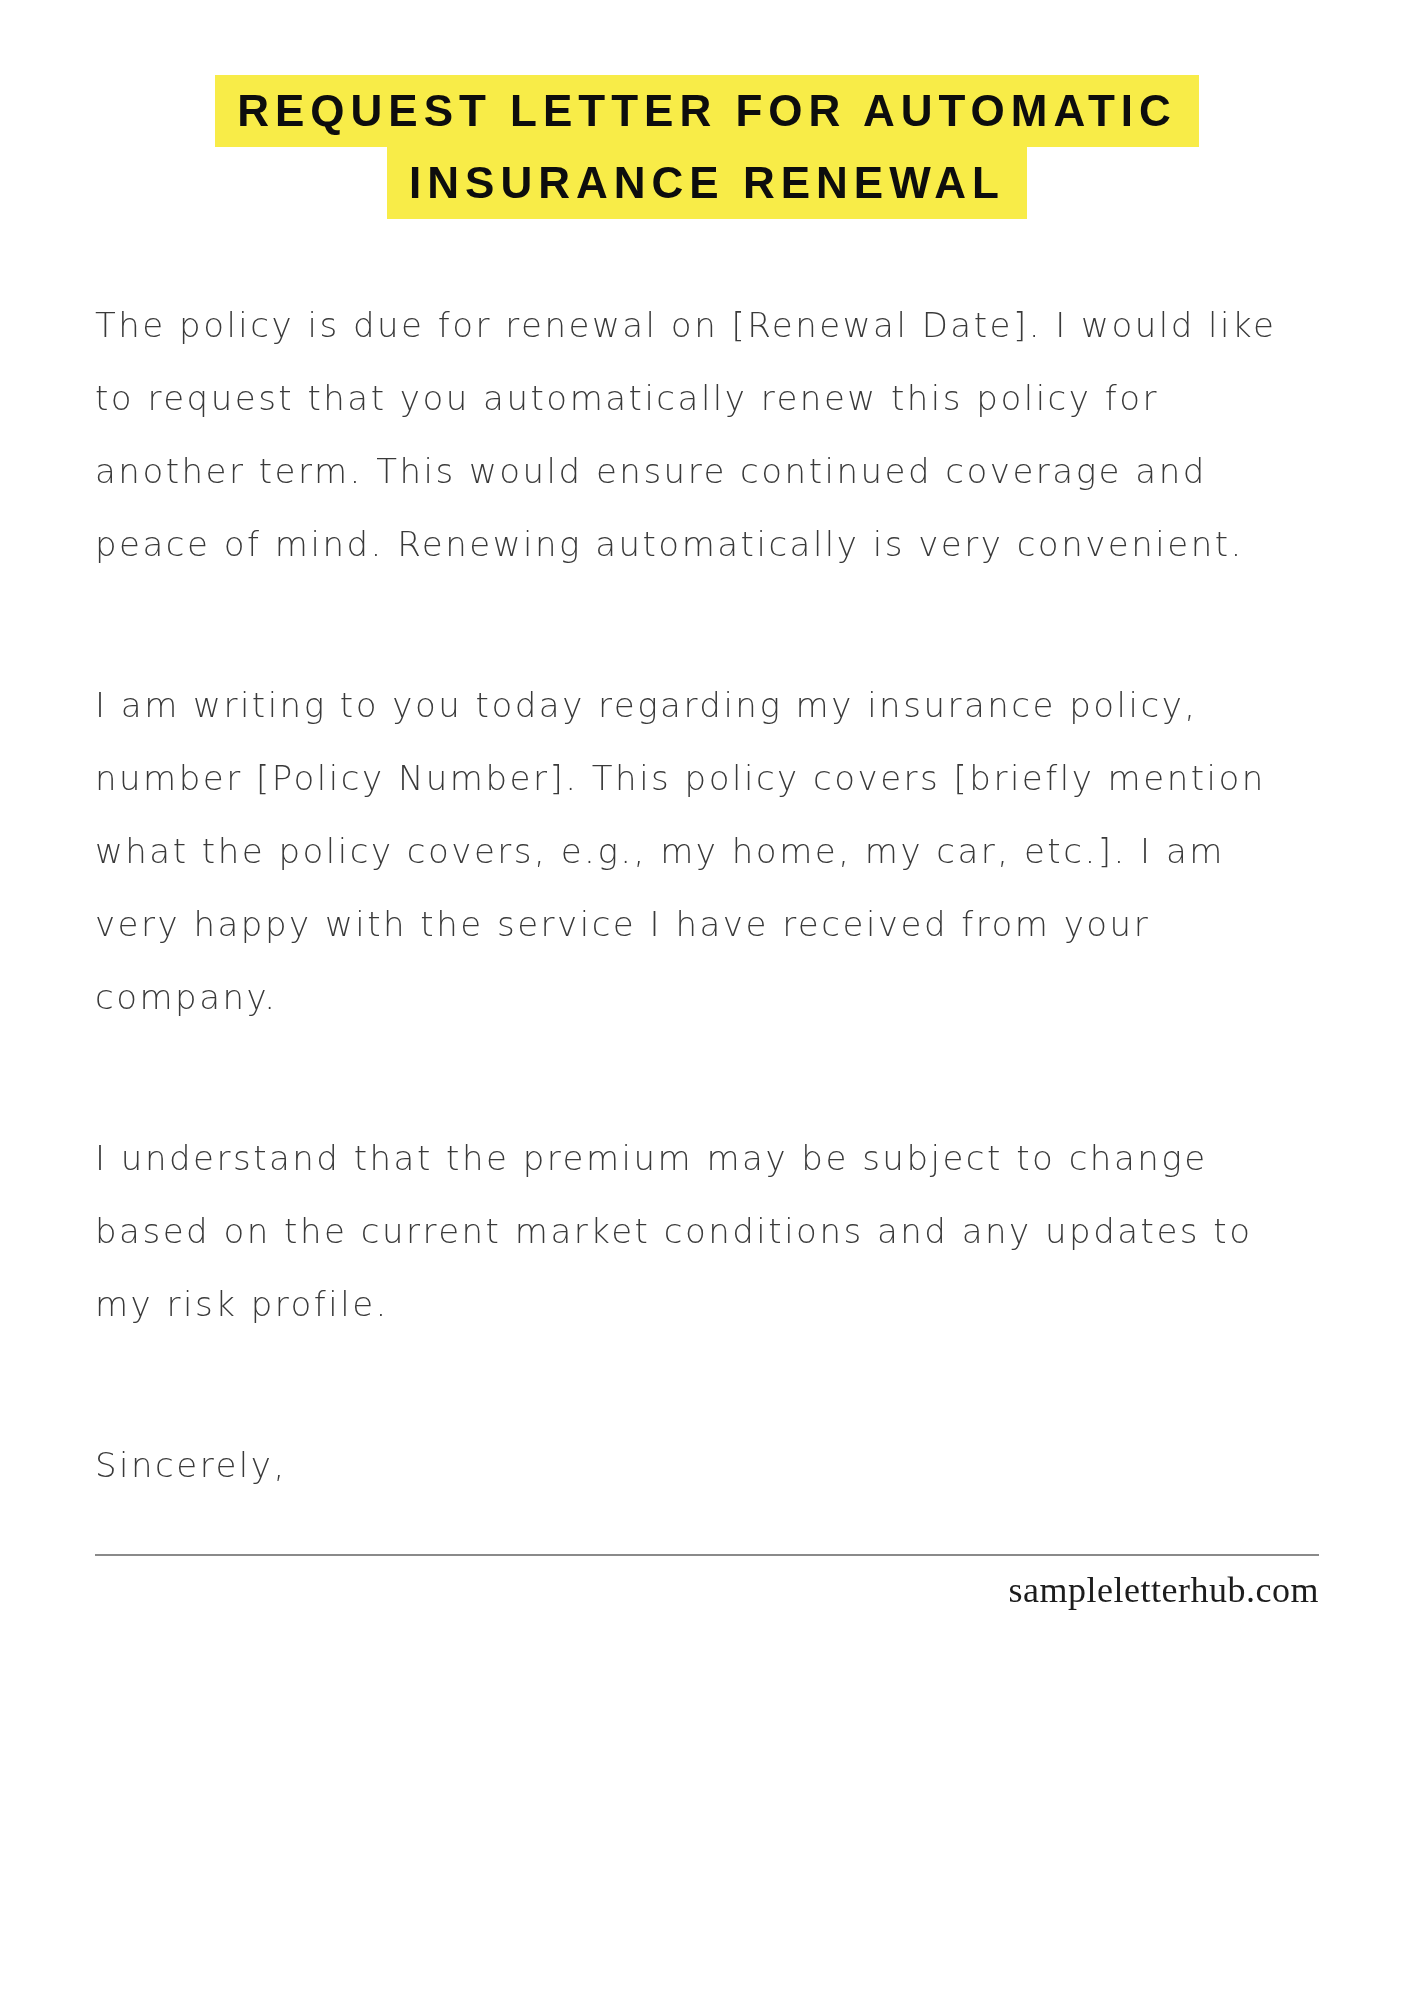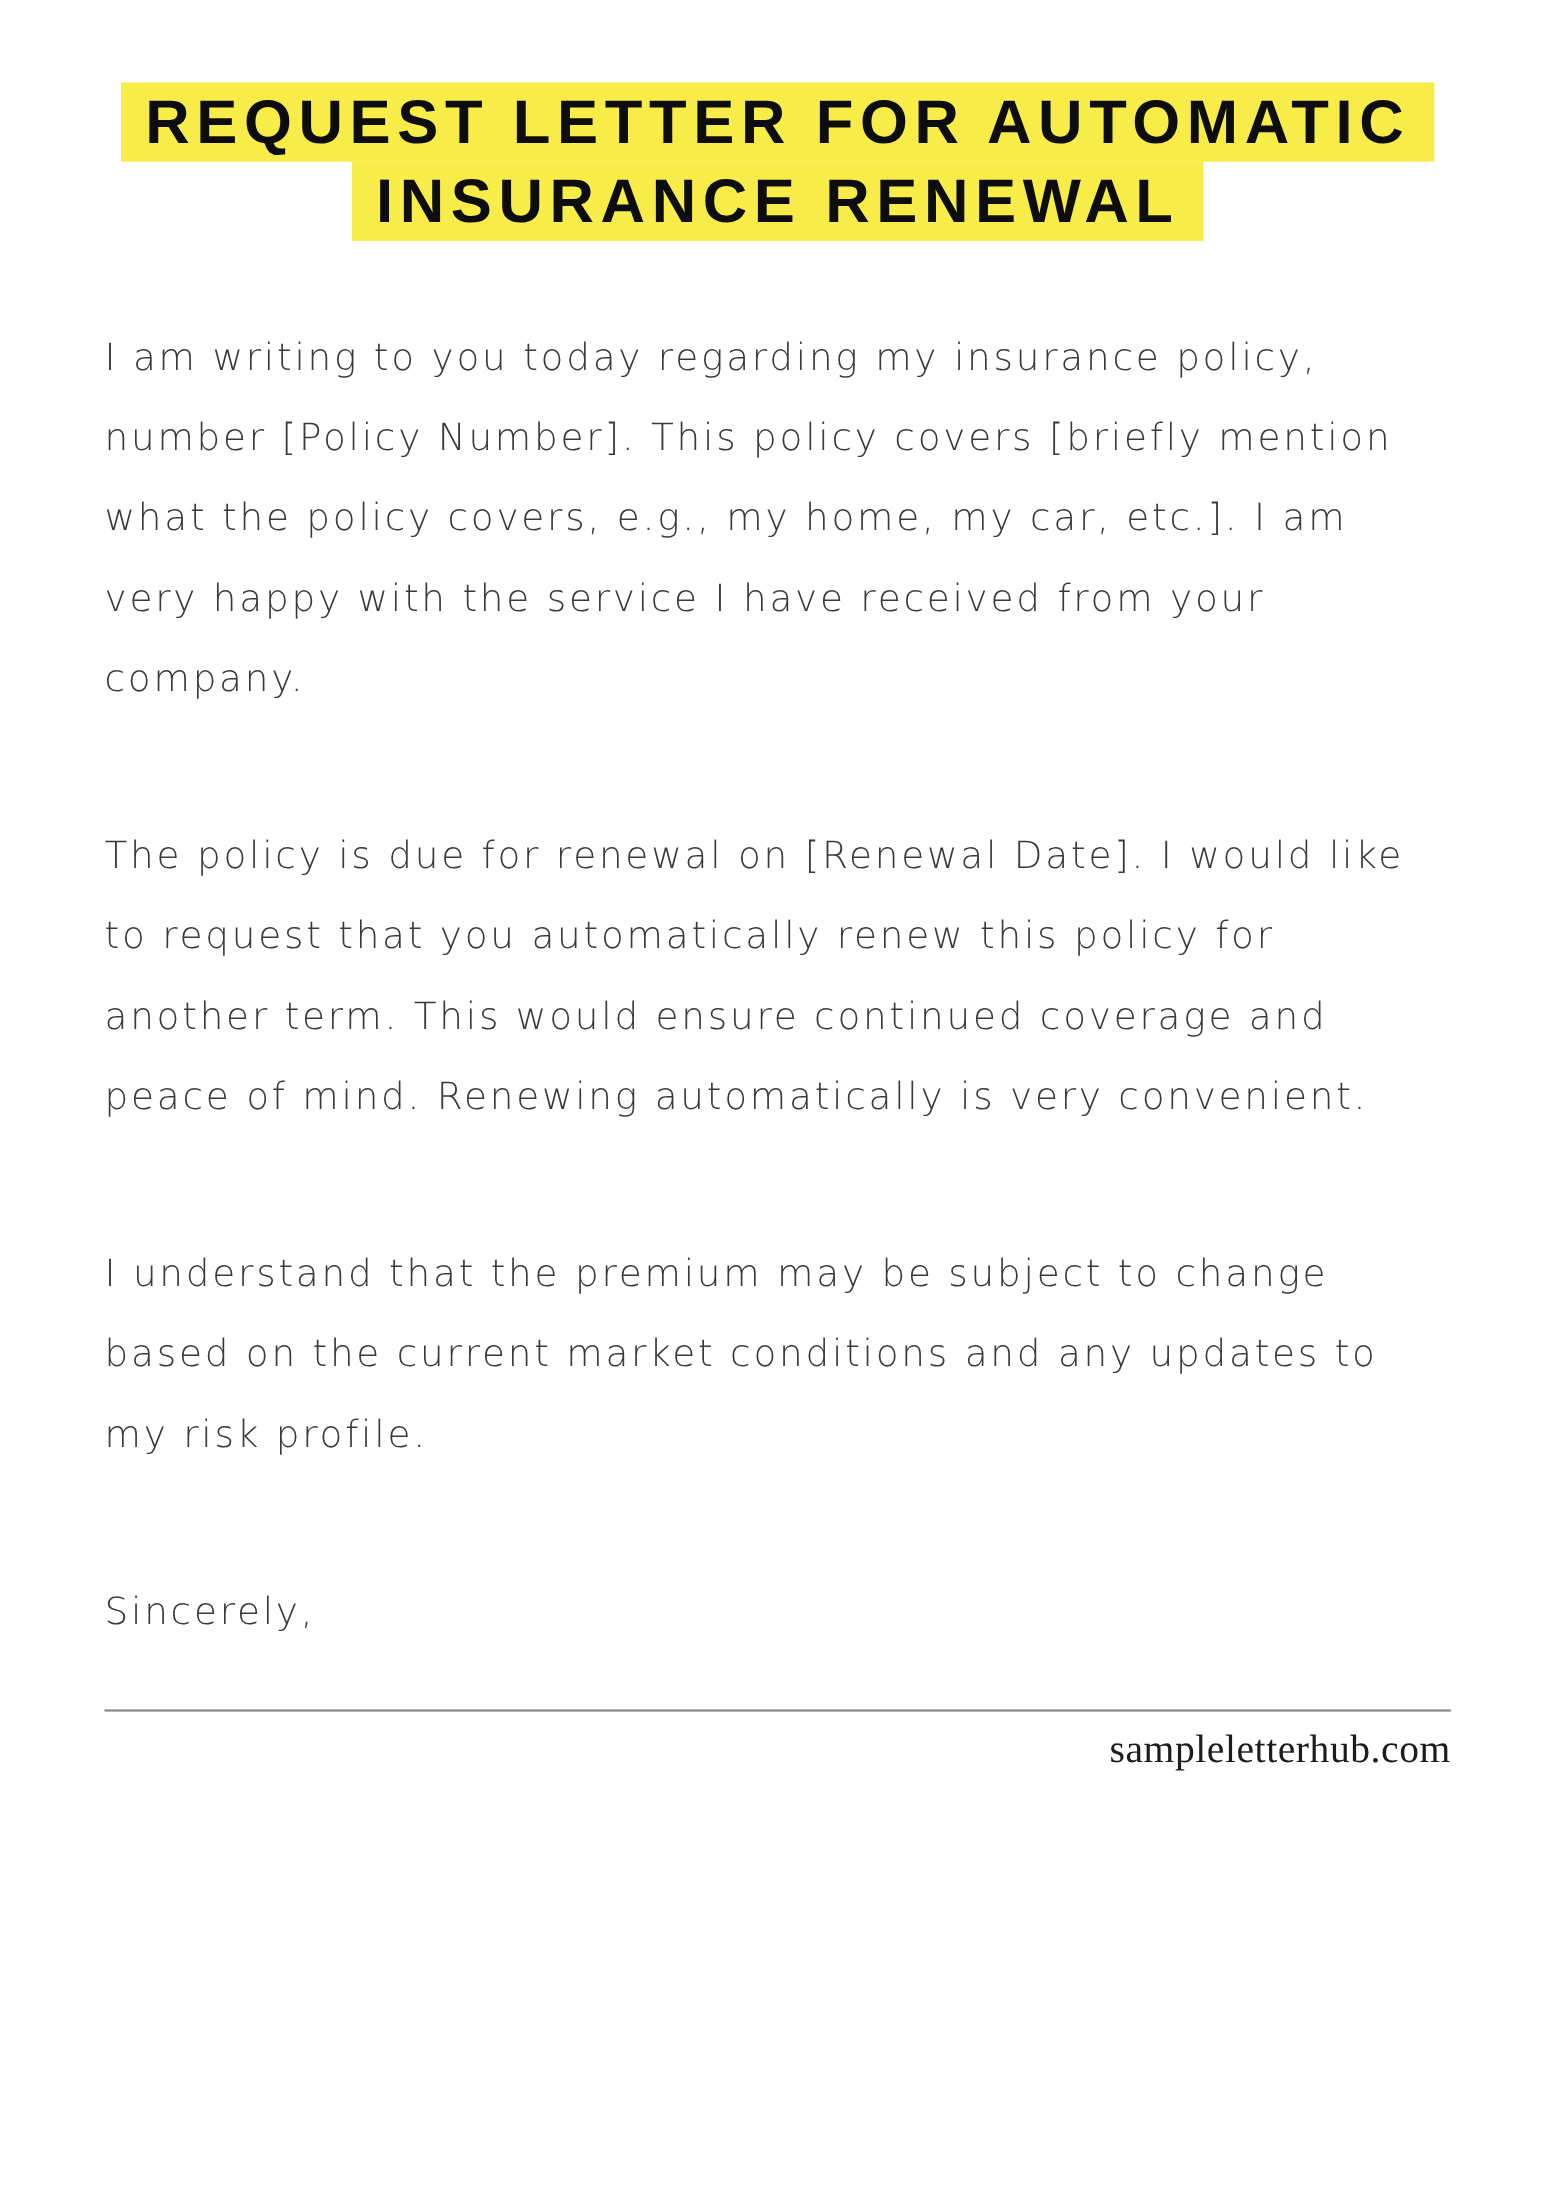--- a/index.html
+++ b/index.html
@@ -34,21 +34,21 @@
   }
   .title-line {
     line-height: 0;
   }
   .hl {
     display: inline-block;
     background: var(--highlight-color);
     color: var(--title-color);
     font-family: "Liberation Sans", sans-serif;
     font-weight: 800;
-    font-size: 56px;
+    font-size: 44px;
     line-height: 72px;
     letter-spacing: 6px;
     padding: 0 22px;
     white-space: nowrap;
   }
   
   .letter-body {
     color: var(--text-color);
     font-size: 34px;
     font-weight: 300;
@@ -91,23 +91,23 @@
     <div class="title-line">
       <span class="hl">REQUEST LETTER FOR AUTOMATIC</span>
     </div>
     <div class="title-line">
       <span class="hl">INSURANCE RENEWAL</span>
     </div>
   </header>
 
   <main class="letter-body">
 
+    <p class="para">The policy is due for renewal on [Renewal Date]. I would like to request that you automatically renew this policy for another term. This would ensure continued coverage and peace of mind. Renewing automatically is very convenient.</p>
+
     <p class="para">I am writing to you today regarding my insurance policy, number [Policy Number]. This policy covers [briefly mention what the policy covers, e.g., my home, my car, etc.]. I am very happy with the service I have received from your company.</p>
-
-    <p class="para">The policy is due for renewal on [Renewal Date]. I would like to request that you automatically renew this policy for another term. This would ensure continued coverage and peace of mind. Renewing automatically is very convenient.</p>
 
     <p class="para">I understand that the premium may be subject to change based on the current market conditions and any updates to my risk profile.</p>
 
     <p class="closing">Sincerely,</p>
 
   </main>
 
   <footer class="footer">
     <hr class="divider">
     <div class="site">sampleletterhub.com</div>

